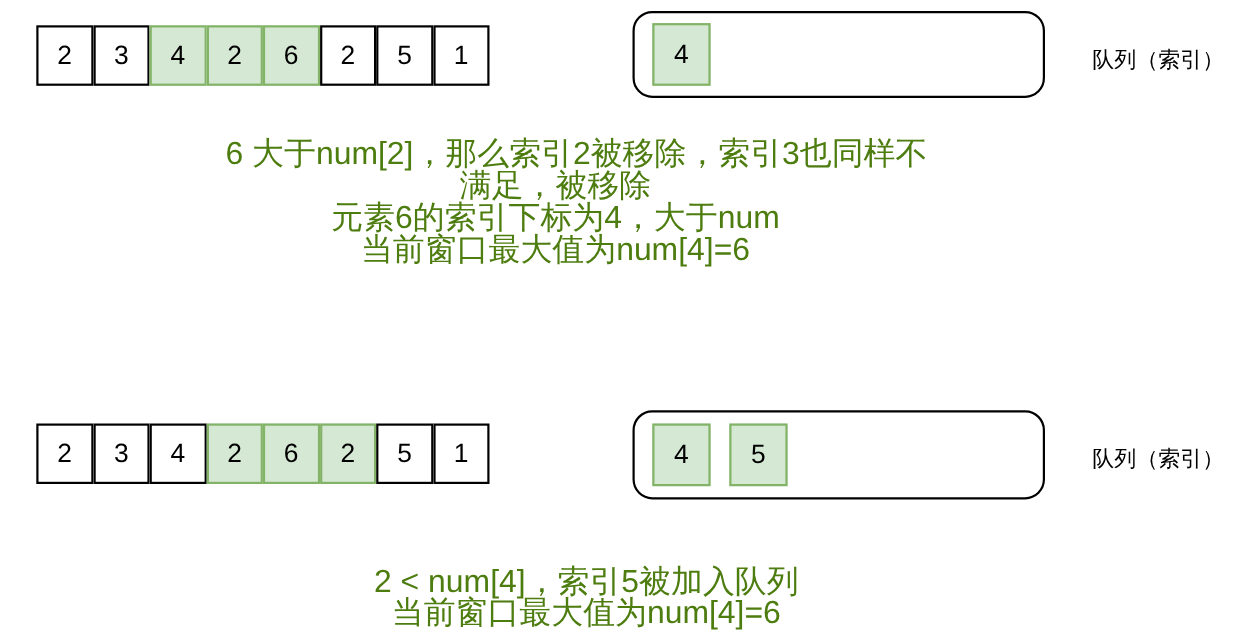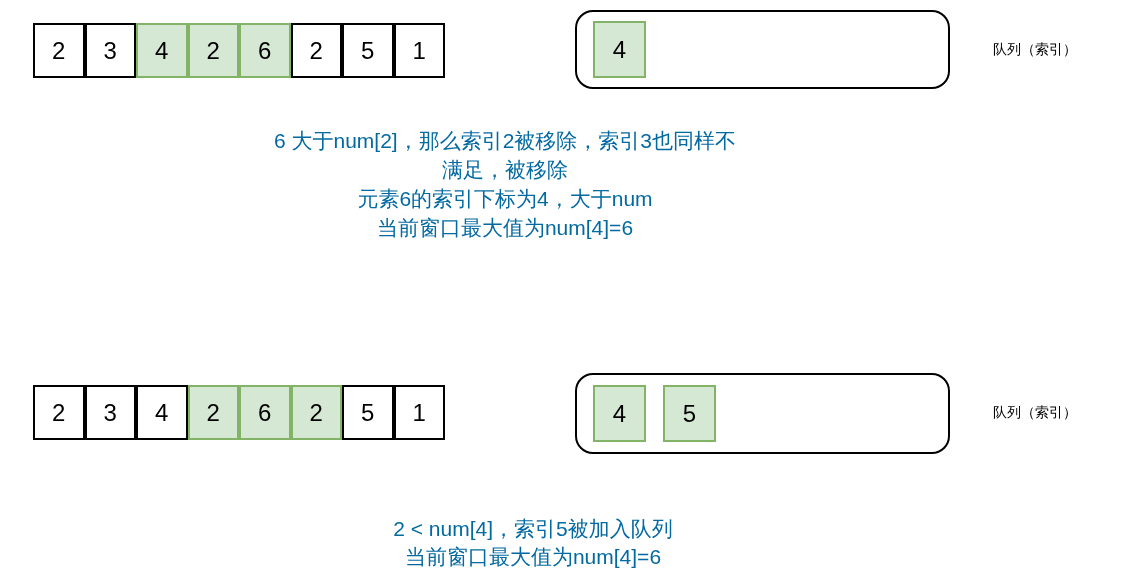--- a/index.html
+++ b/index.html
@@ -51,29 +51,29 @@
     border: 2px solid var(--hl-border, #82b366);
     background: var(--hl-fill, #d5e8d4);
     display: flex;
     align-items: center;
     justify-content: center;
     font-size: 24px;
     color: #000000;
   }
   .queue-label {
     position: absolute;
-    font-size: 14px;
+    font-size: 20px;
     color: #000000;
     white-space: nowrap;
   }
   .caption {
     position: absolute;
     text-align: center;
-    font-size: 21px;
-    color: #0369a1;
+    font-size: 29px;
+    color: #4d7c0f;
   }
   .caption div { white-space: nowrap; }
   #row1-array   { left: 33px;  top: 23px; }
   #row1-queue   { left: 575px; top: 10px;  width: 375px; height: 79px; }
   #row1-label   { left: 993px; top: 41px; }
   #row1-caption { left: 205px; top: 126px; width: 600px; line-height: 29px; }
   #row2-array   { left: 33px;  top: 385px; }
   #row2-queue   { left: 575px; top: 373px; width: 375px; height: 81px; }
   #row2-label   { left: 993px; top: 404px; }
   #row2-caption { left: 233px; top: 515px; width: 600px; line-height: 28px; }

